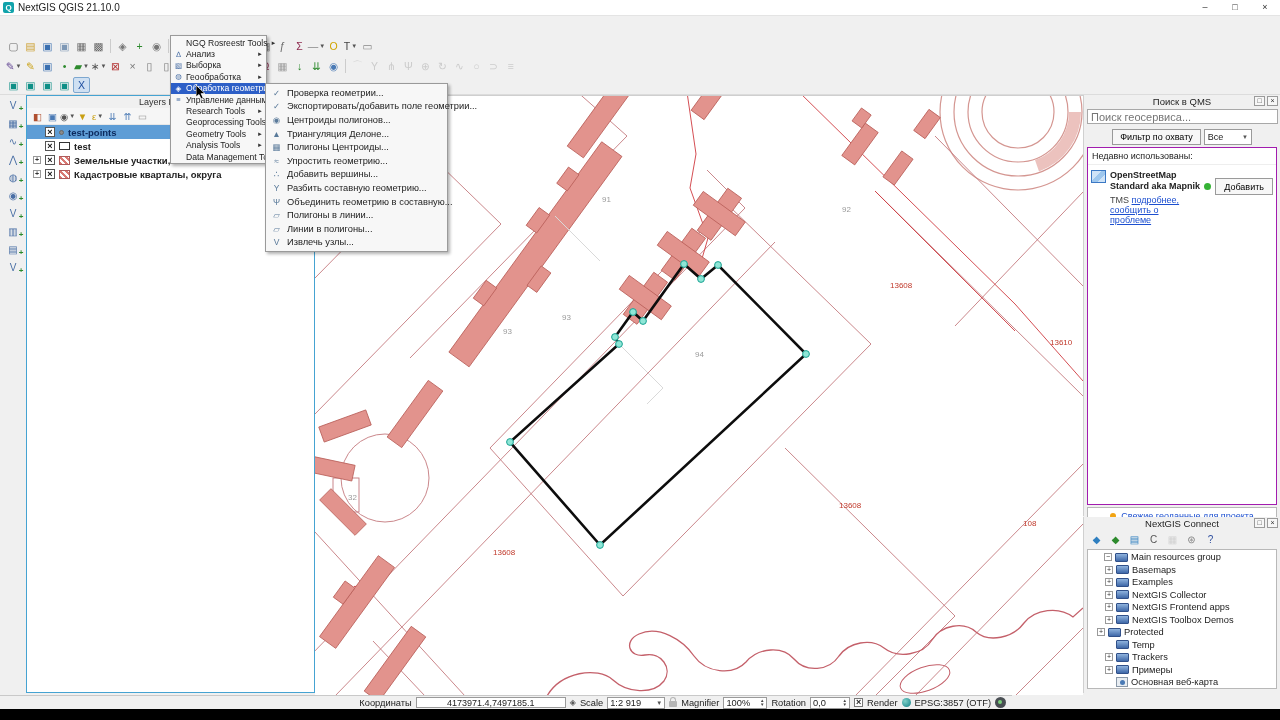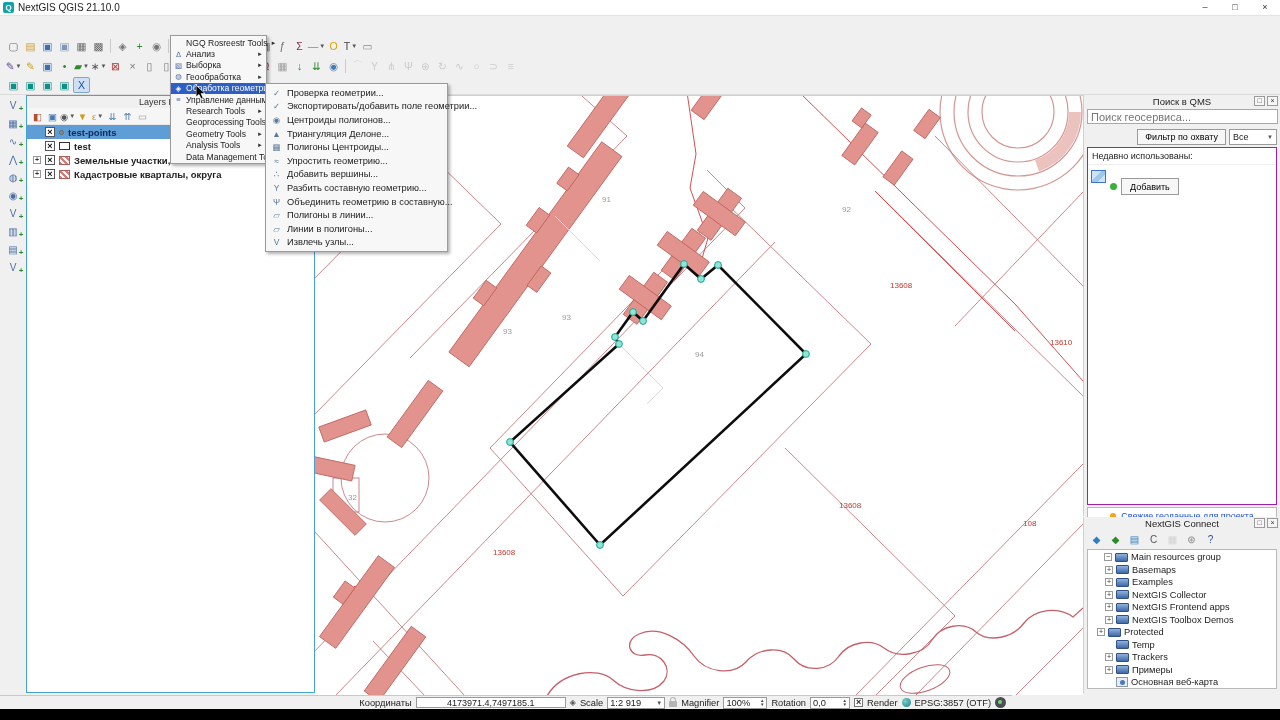--- a/index.html
+++ b/index.html
@@ -66,21 +66,21 @@
   #cursor{position:absolute;left:196px;top:85px;z-index:60;}
 
   
   .rpanel{position:absolute;left:1083px;width:197px;background:#f0f0f0;border-left:1px solid #d0d0d0;}
   #qms{top:95px;height:421px;}
   #connect{top:517px;height:176px;}
   .phead{height:13px;position:relative;text-align:center;font-size:9.5px;line-height:13px;color:#222;}
   .pbtns{position:absolute;right:2px;top:1px;display:flex;gap:2px;}
   .pbtn{width:11px;height:10px;border:1px solid #9a9a9a;background:#f7f7f7;font-size:7px;line-height:8px;text-align:center;color:#333;}
   #qms-search{display:block;width:191px;margin:1px 3px 2px 3px;height:15px;border:1px solid #a8a8a8;font-size:11px;padding:0 3px;font-family:"Liberation Sans",sans-serif;}
-  #qms-filter-row{display:flex;justify-content:flex-end;gap:3px;padding:3px 3px 2px 3px;}
+  #qms-filter-row{display:flex;justify-content:center;gap:3px;padding:3px 3px 2px 3px;}
   #qms-filter-btn{height:16px;border:1px solid #9a9a9a;background:#f7f7f7;font-size:9px;padding:0 7px;font-family:"Liberation Sans",sans-serif;}
   #qms-select{width:48px;height:16px;border:1px solid #9a9a9a;background:#fff;font-size:9px;display:flex;align-items:center;padding:0 3px;}
   #qms-select .ddm{margin-left:auto;}
   #qms-list{margin:0 3px;background:#fff;border:1px solid #a21caf;height:358px;font-size:9px;overflow:hidden;}
   #qms-recent{padding:3px 4px;border-bottom:1px solid #eee;}
   #qms-item{display:flex;padding:5px 3px;gap:4px;align-items:flex-start;}
   #osm-icon{width:15px;height:13px;flex:none;border:1px solid #3b78c4;background:linear-gradient(135deg,#cfe3f7 0 40%,#9ec7ee 40% 70%,#cfe3f7 70%);}
   #qms-item-text{flex:1;min-width:0;}
   #osm-name{font-weight:bold;font-size:9px;line-height:11px;}
   #osm-links{font-size:9px;margin-top:3px;color:#444;}
@@ -395,20 +395,28 @@
       <button id="qms-filter-btn">Фильтр по охвату</button>
       <div id="qms-select">
         <span>Все</span>
         <span class="ddm">▼</span>
       </div>
     </div>
     <div id="qms-list">
       <div id="qms-recent">Недавно использованы:</div>
       <div id="qms-item">
         <span id="osm-icon"></span>
+        <div id="qms-item-text">
+          <div id="osm-name">OpenStreetMap Standard aka Mapnik</div>
+          <div id="osm-links">
+            <span>TMS</span>
+            <span class="link">подробнее,</span>
+            <span class="link">сообщить о проблеме</span>
+          </div>
+        </div>
         <div id="qms-item-right">
           <span id="status-dot"></span>
           <button id="qms-add-btn">Добавить</button>
         </div>
       </div>
     </div>
     <div id="qms-footer">
       <span id="footer-dot"></span>
       <span class="link">Свежие геоданные для проекта</span>
     </div>

